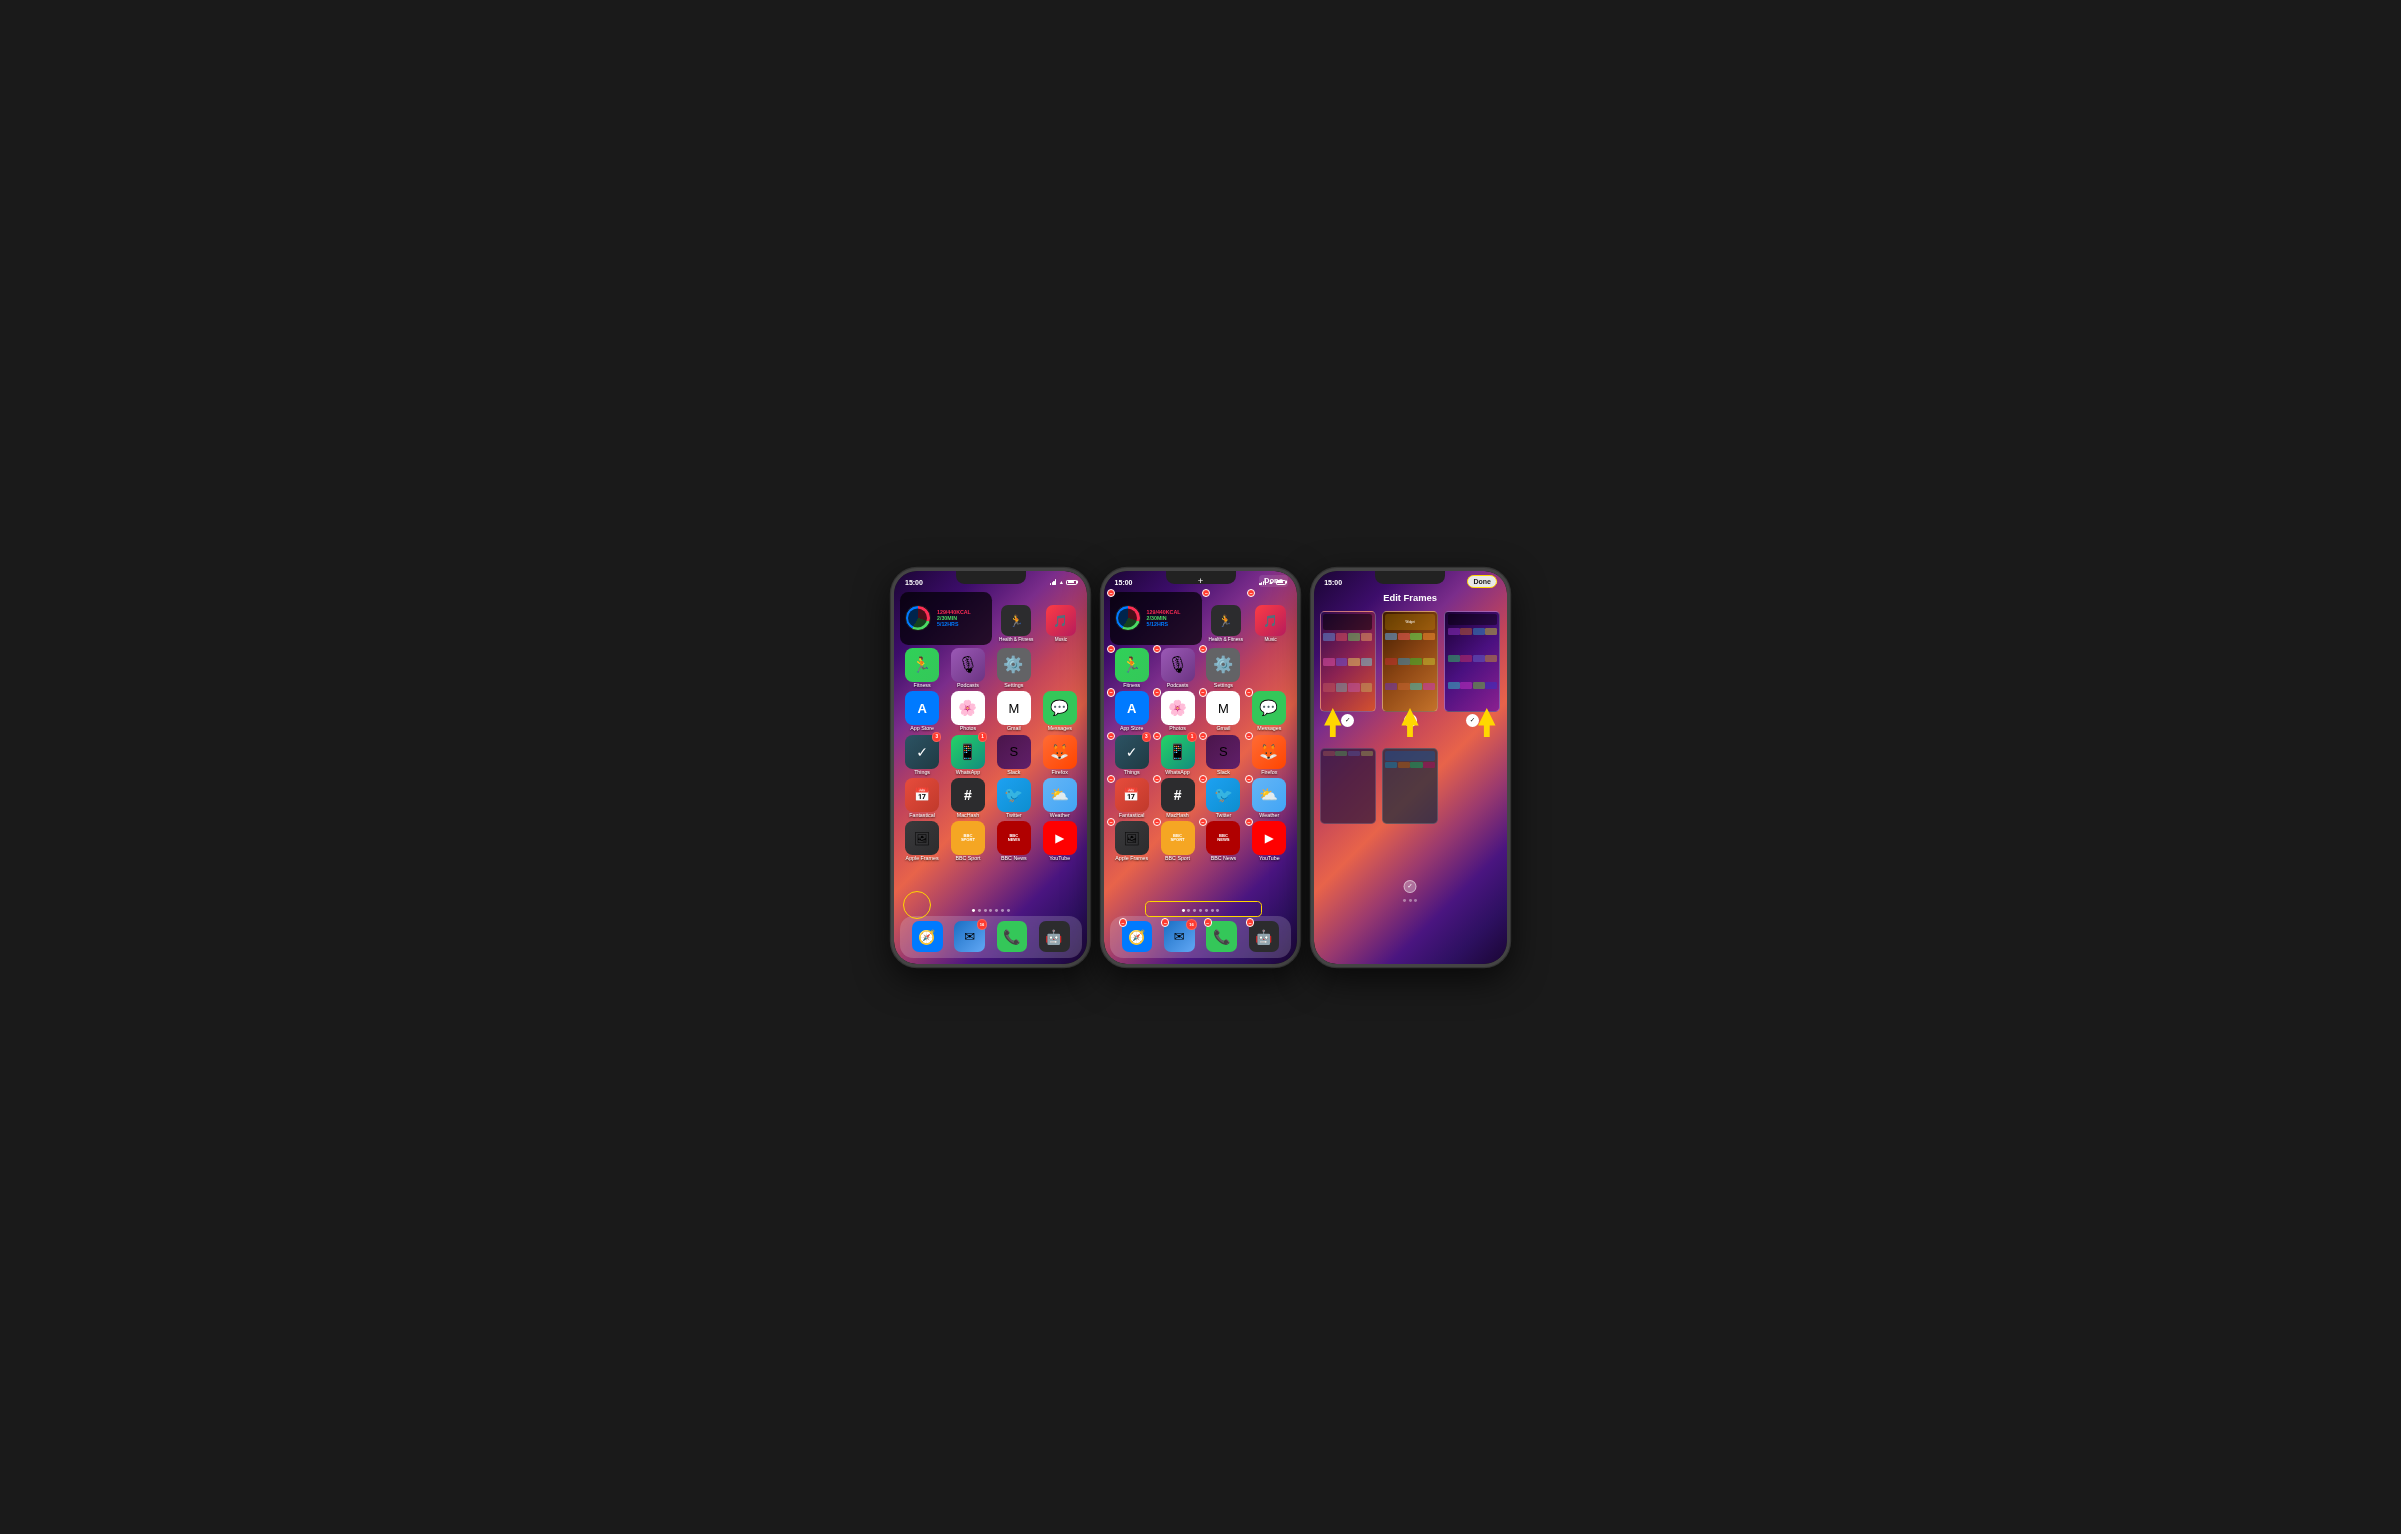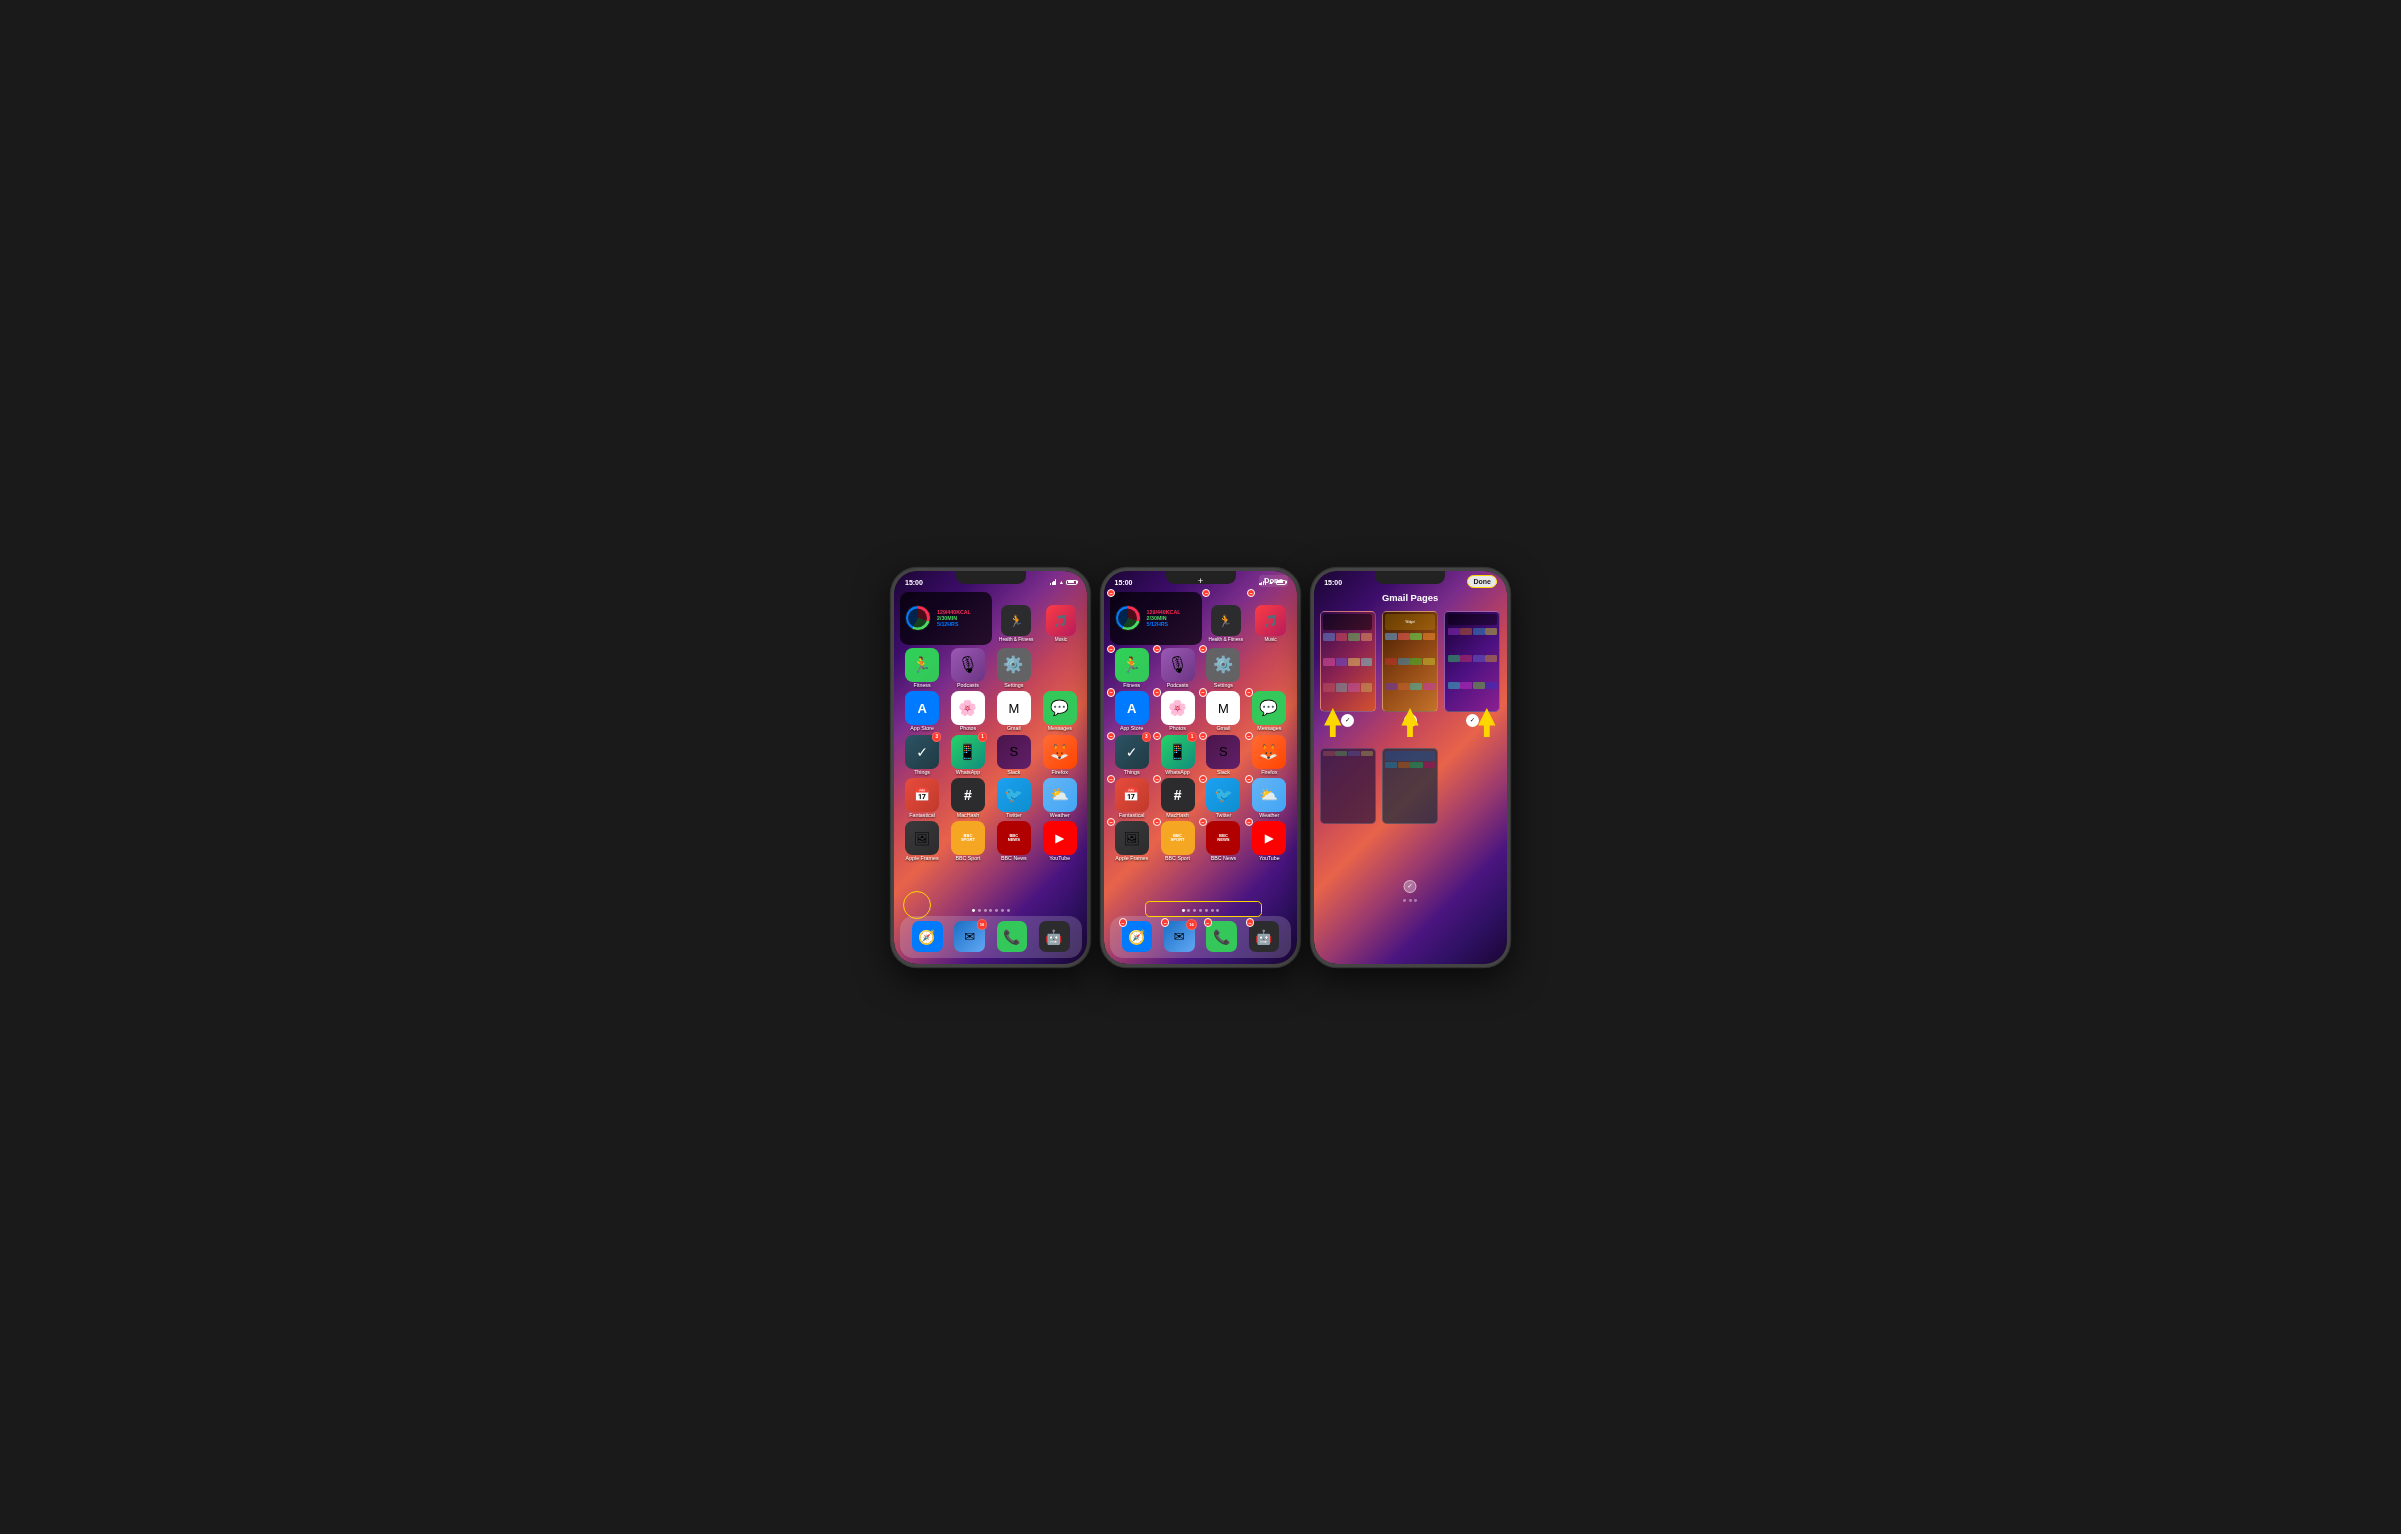--- a/index.html
+++ b/index.html
@@ -849,21 +849,21 @@
         </div>
         <span style="font-size:5.3px;color:white;">▲</span>
         <div class="battery-icon">
             <div class="battery-fill"></div>
           </div>
       </div>
     </div>
 
     <div class="done-circle-btn">Done</div>
 
-    <div class="edit-pages-title">Gmail Pages</div>
+    <div class="edit-pages-title">Edit Frames</div>
 
     <div style="position:absolute;top:40px;left:4.7px;right:4.7px;bottom:53px;z-index:10;">
 
       <div style="display:grid;grid-template-columns:repeat(3,1fr);gap:3.5px;margin-bottom:16.4px;">
 
         <div style="position:relative;display:flex;flex-direction:column;align-items:center;">
           <div style="width:56px;height:101px;border-radius:4.7px;overflow:hidden;background:linear-gradient(135deg,#2d0a4e,#8b2252,#d4512e);border:0.9px solid rgba(255,255,255,.3);">
             <div style="padding:2.3px;height:100%;display:flex;flex-direction:column;gap:1.2px;">
               <div style="height:16.4px;background:rgba(0,0,0,.5);border-radius:2.3px;margin-bottom:1.2px;"></div>
               <div style="display:grid;grid-template-columns:repeat(4,1fr);gap:0.6px;flex:1;">

